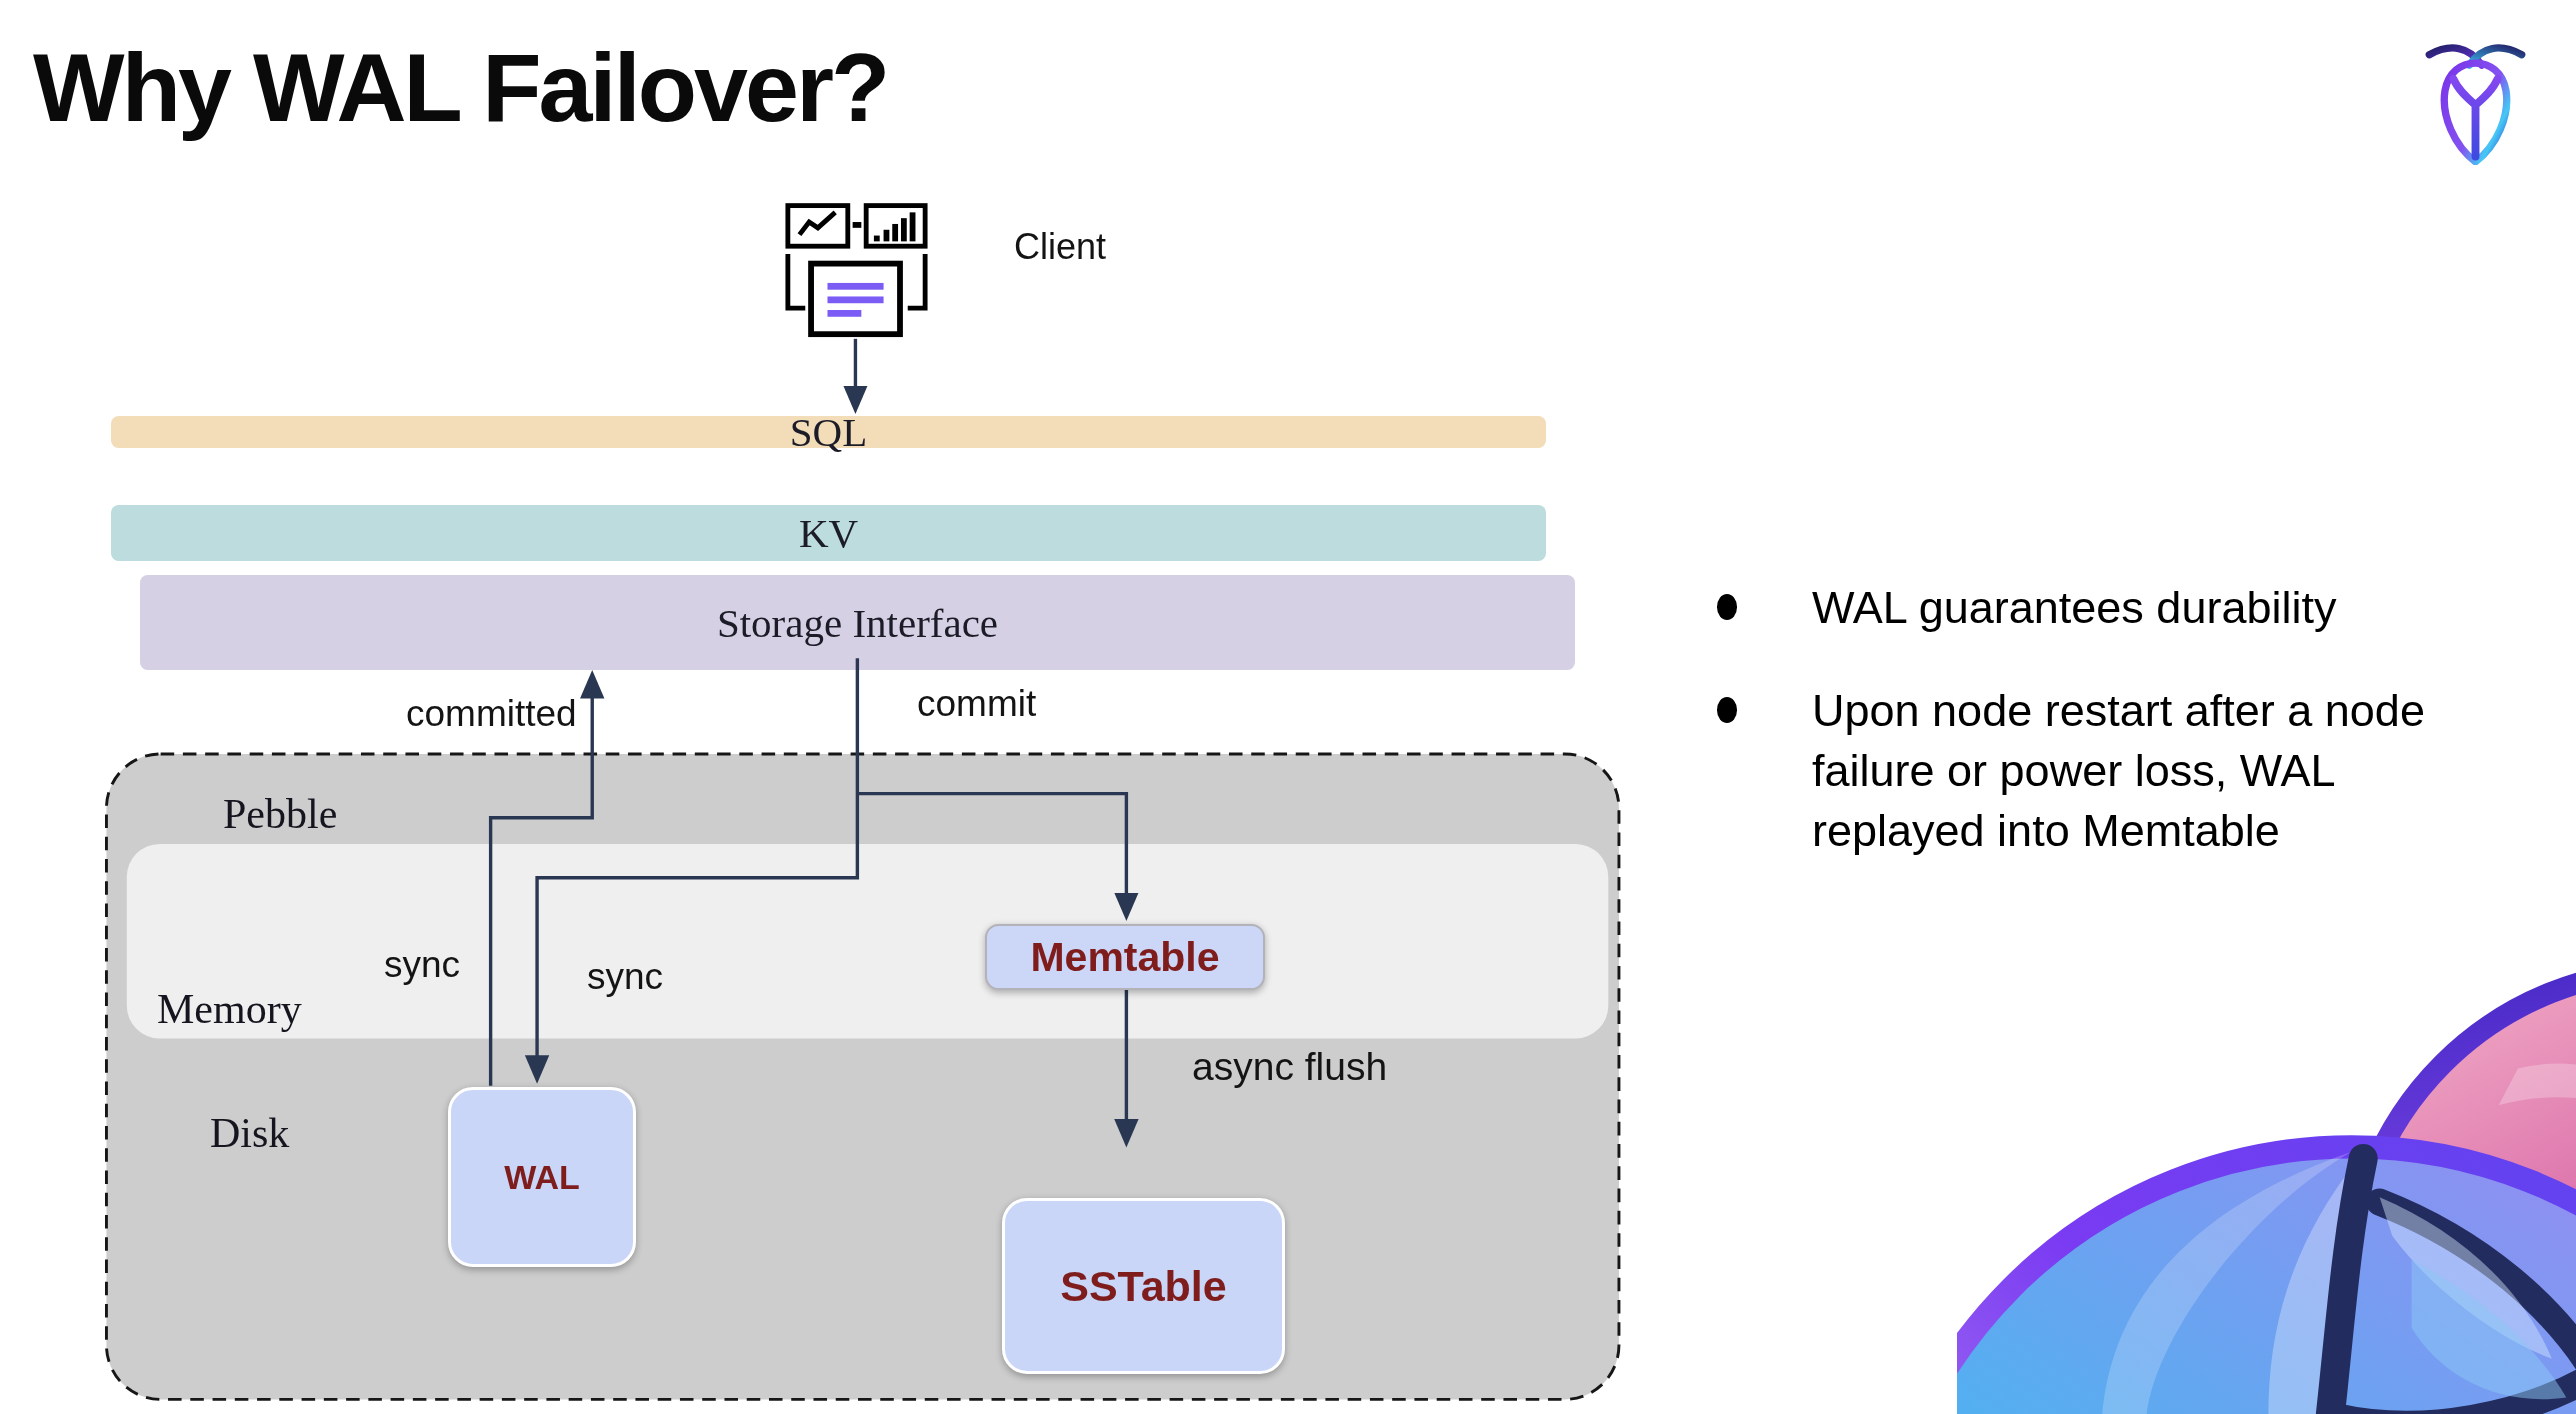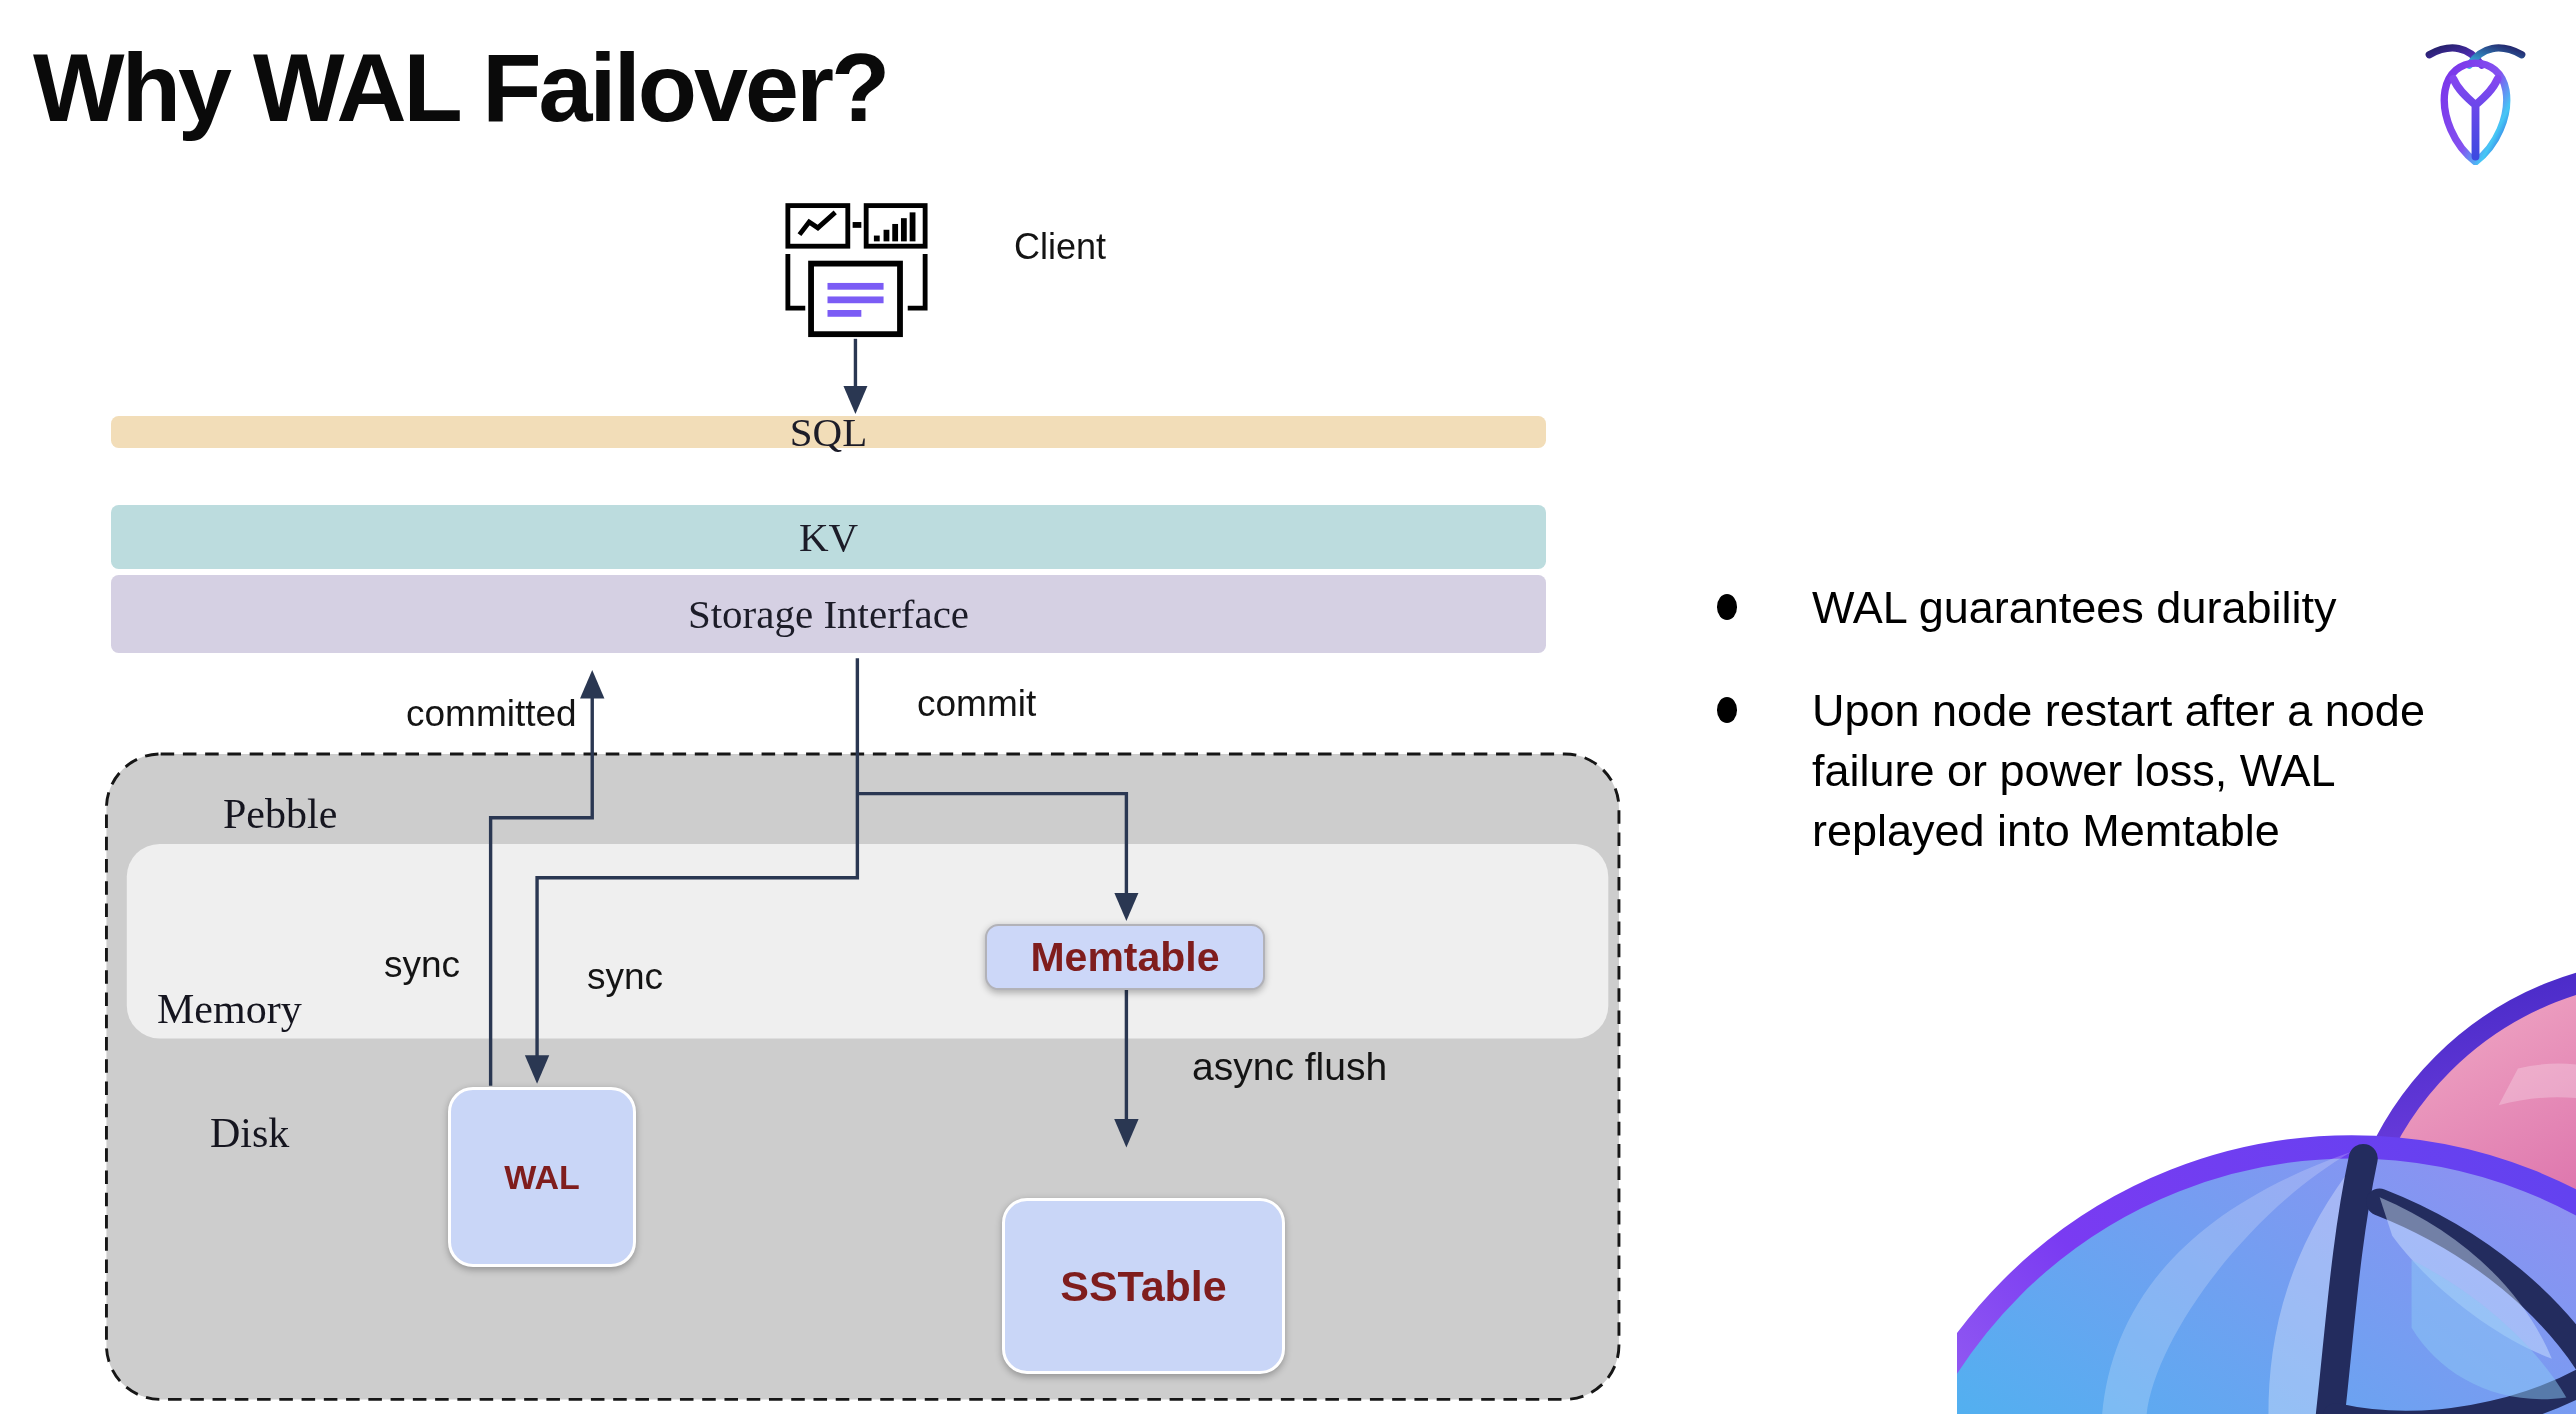--- a/index.html
+++ b/index.html
@@ -8,22 +8,22 @@
   .abs{position:absolute;}
 
   
   #page-title{left:33px;top:35px;font-size:97px;font-weight:800;letter-spacing:-2.9px;
               color:#0a0a0a;line-height:1.1;font-family:"Liberation Sans",sans-serif;}
 
   
   .layer{left:111px;width:1435px;border-radius:7.7px;display:flex;align-items:center;justify-content:center;
          font-family:"Liberation Serif",serif;font-size:41px;color:#1c1c28;}
   #layer-sql{top:416px;height:32px;}
-  #layer-kv{top:505px;height:64px;}
-  #layer-storage{top:575px;height:78px;}
+  #layer-kv{top:505px;height:56px;}
+  #layer-storage{top:575px;height:95px;margin-left:29px;}
 
   
   #diagram-svg{left:0;top:0;pointer-events:none;}
 
   
   .edge-label{font-size:37px;color:#141414;white-space:nowrap;}
   #label-client{left:1014px;top:226px;font-size:36px;}
   #label-committed{left:406px;top:693px;}
   #label-commit{left:917px;top:683px;}
   #label-sync-1{left:384px;top:944px;}

